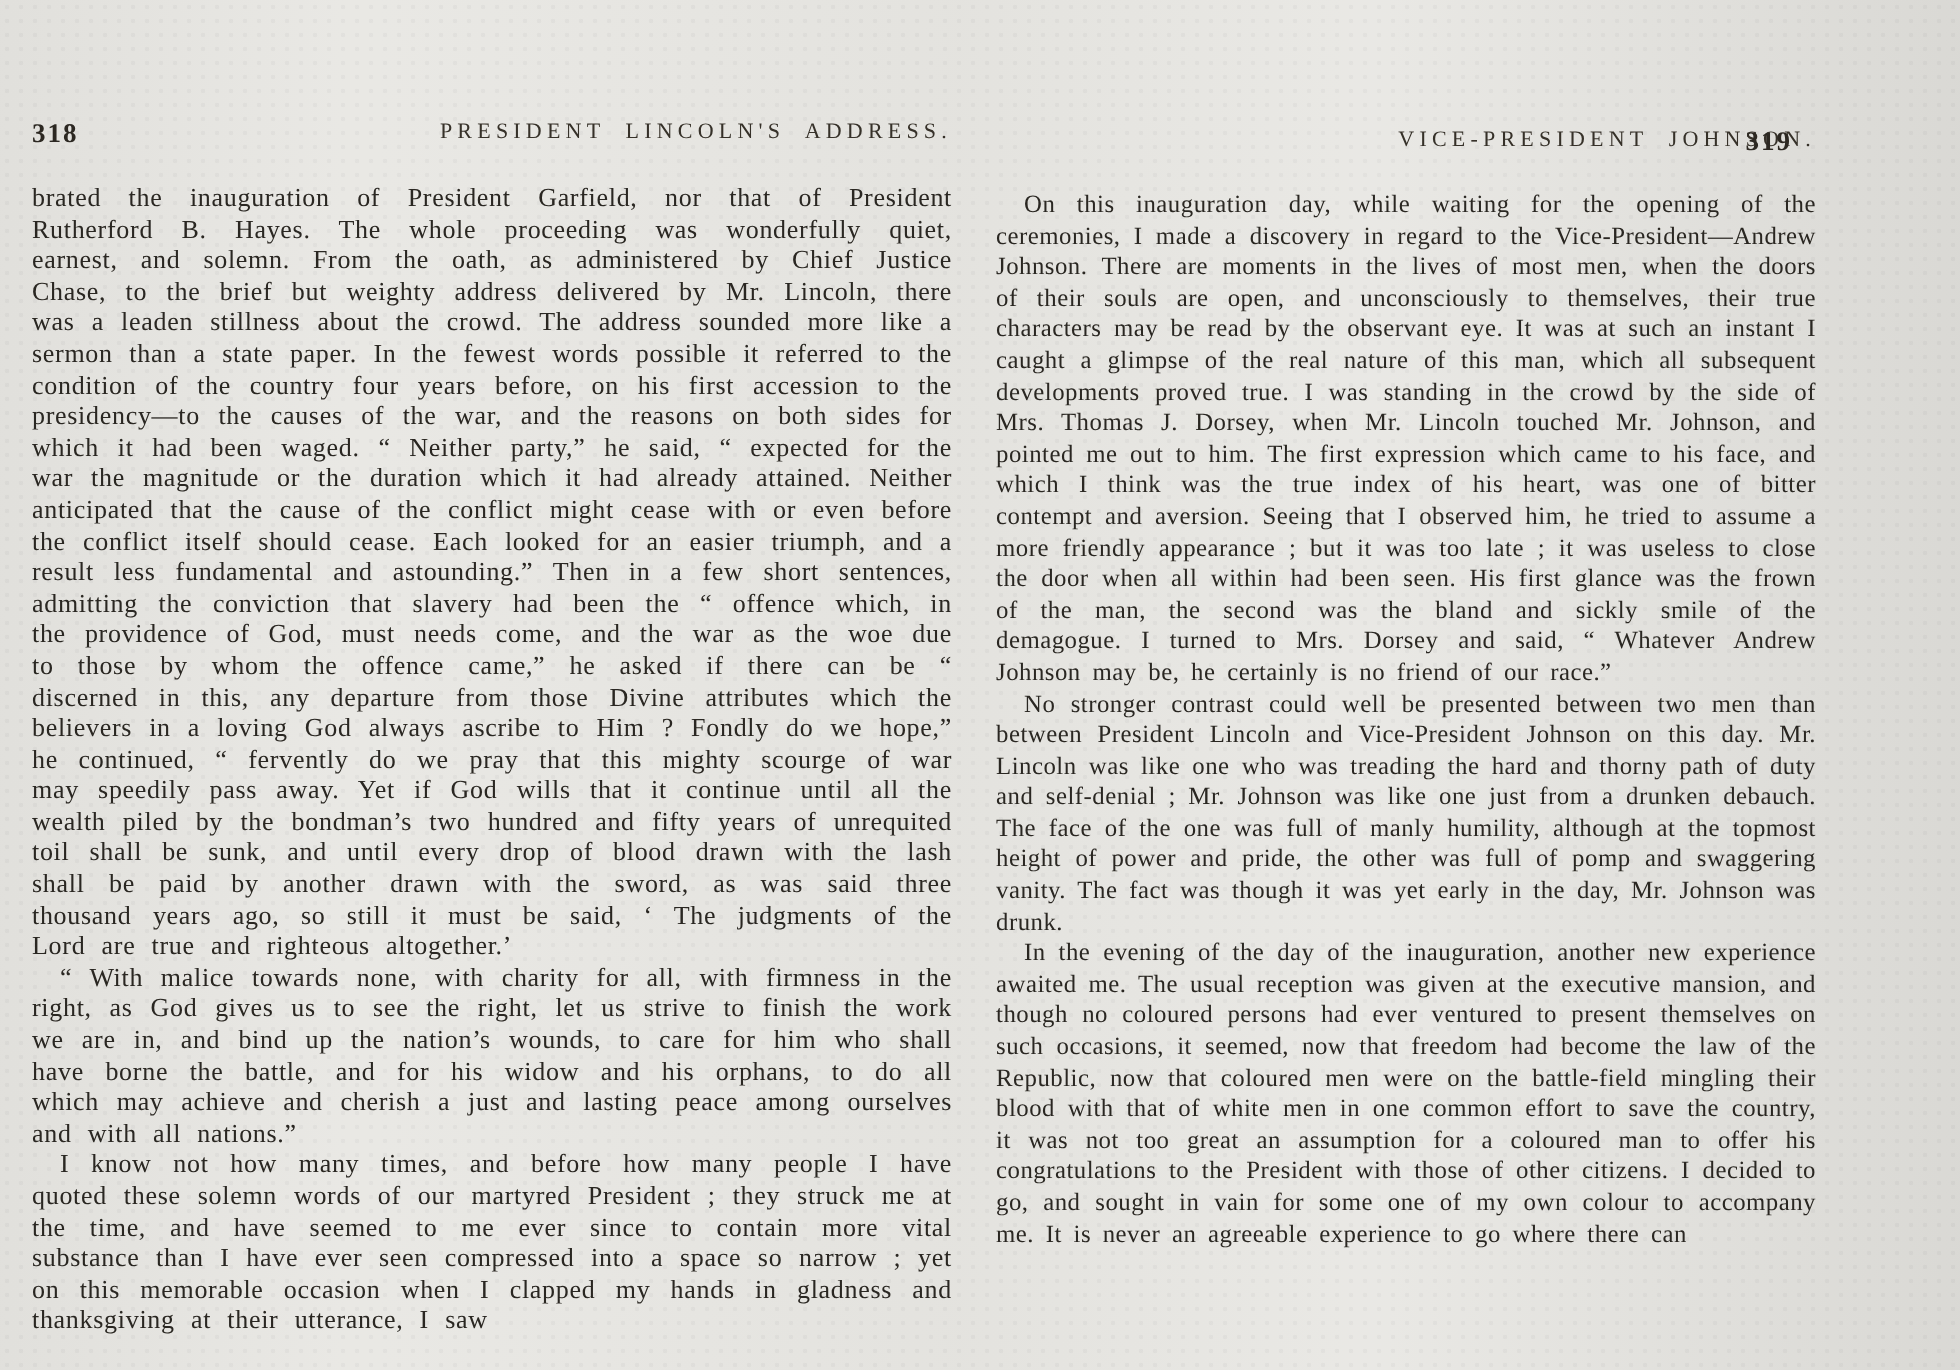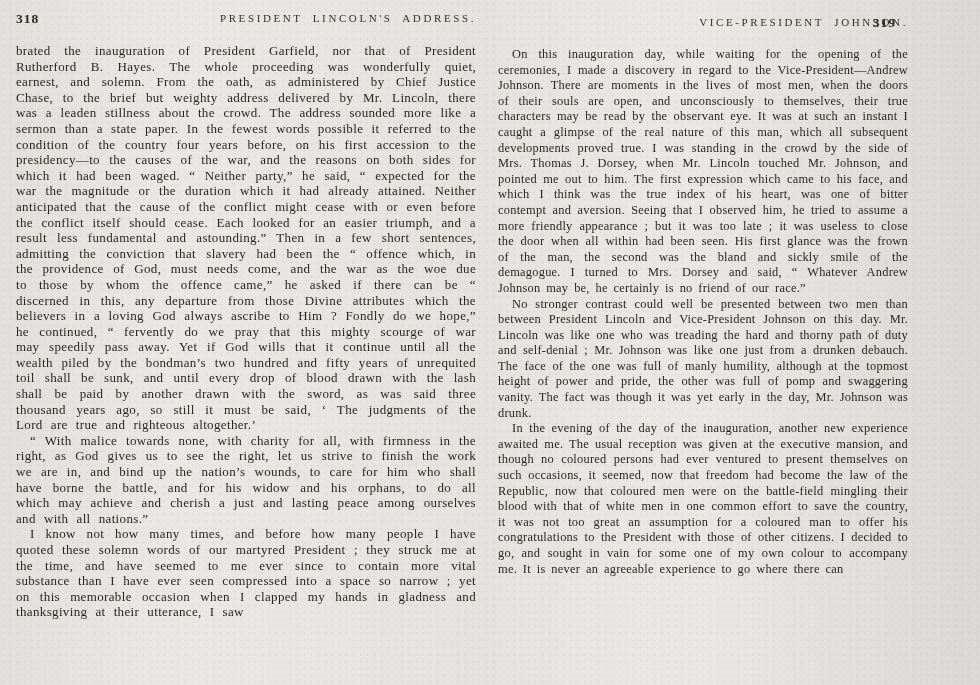--- a/index.html
+++ b/index.html
@@ -25,20 +25,21 @@
   .spread { position: absolute; inset: 0; }
 
   .page { position: absolute; top: 0; height: 685px; }
   .page-left  { left: 0;   width: 490px; padding: 12px 14px 0 16px; }
   .page-right { left: 490px; width: 490px; padding: 16px 72px 0 8px; }
 
   .page-header {
     position: relative;
     height: 18px;
     margin-bottom: 13px;
+    margin-top: 48px;
   }
   .running-head {
     display: block;
     text-align: right;
     font-size: 11px;
     letter-spacing: 2.6px;
     word-spacing: 5px;
     color: #363129;
   }
   .page-number {

